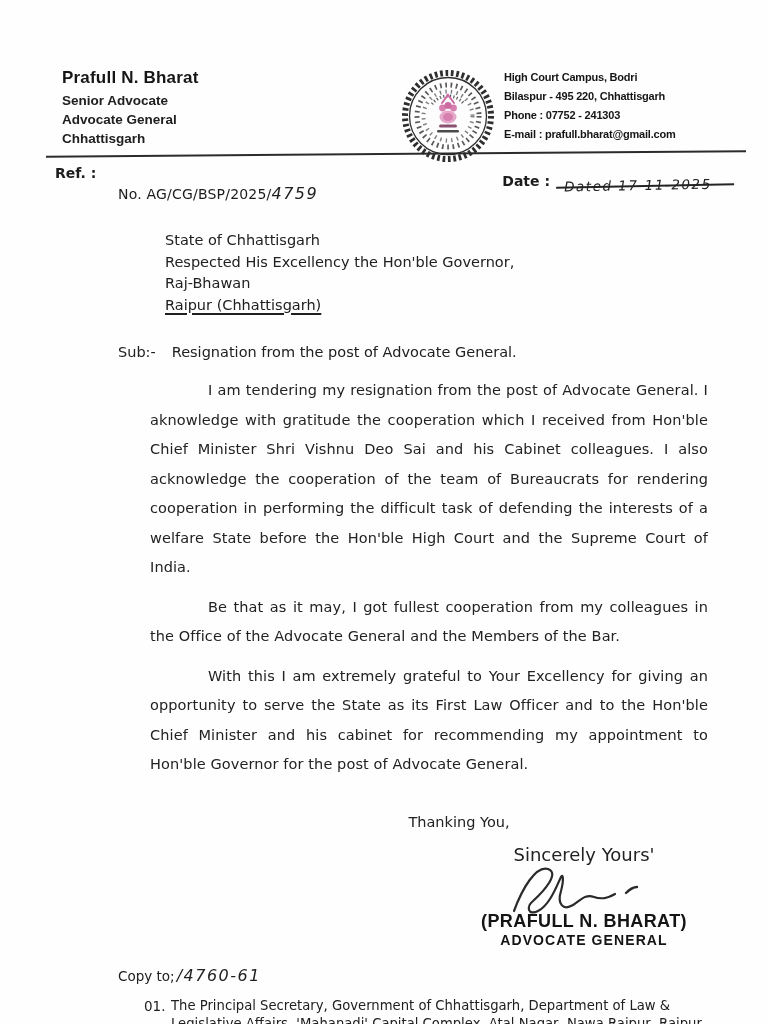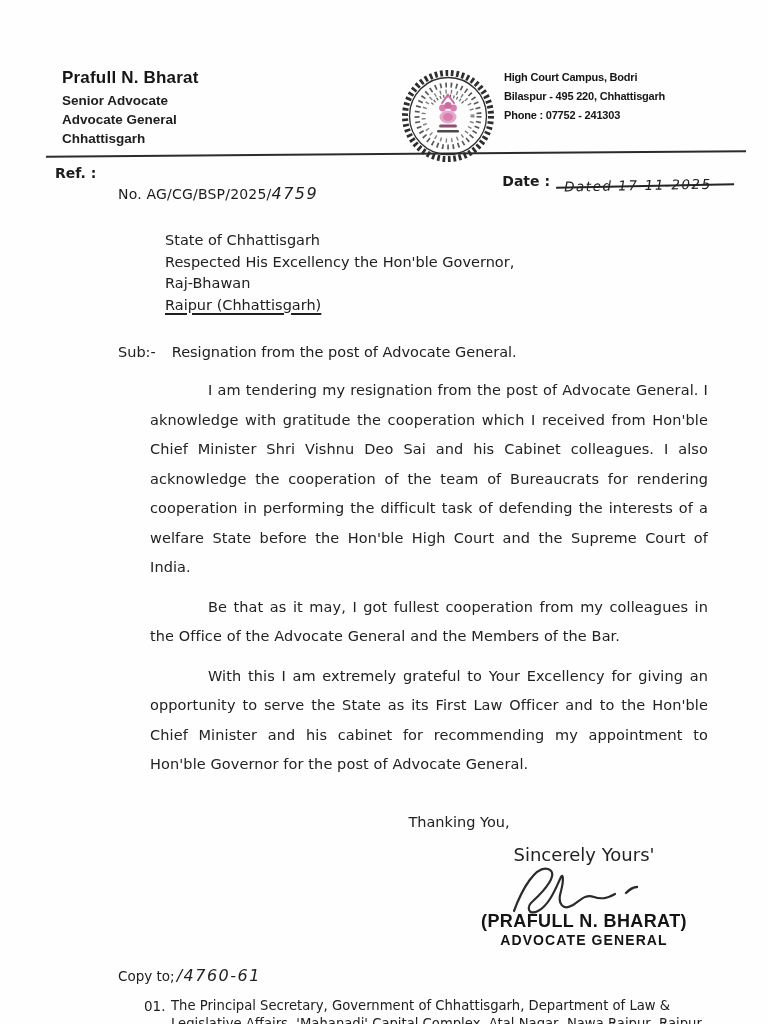--- a/index.html
+++ b/index.html
@@ -93,20 +93,21 @@
         <ellipse cx="52" cy="51" rx="5" ry="4" fill="#d77fae"></ellipse>
         <rect x="43" y="58.5" width="18" height="3" rx="1.5" fill="#8a5070"></rect>
         <rect x="41" y="64" width="22" height="2.6" rx="1.3" fill="#4a4a4a"></rect>
       </svg>
     </div>
 
     <div class="h-right">
       <div>High Court Campus, Bodri</div>
       <div>Bilaspur - 495 220, Chhattisgarh</div>
       <div>Phone : 07752 - 241303</div>
+      <div>E-mail : prafull.bharat@gmail.com</div>
     </div>
   </div>
 
   <div class="rule"></div>
 
   <div class="refrow">
     <div class="ref-label">Ref. :</div>
     <div class="ref-number">
       <span>No.  AG/CG/BSP/2025/</span><span class="hand ref-hand">4759</span>
     </div>

